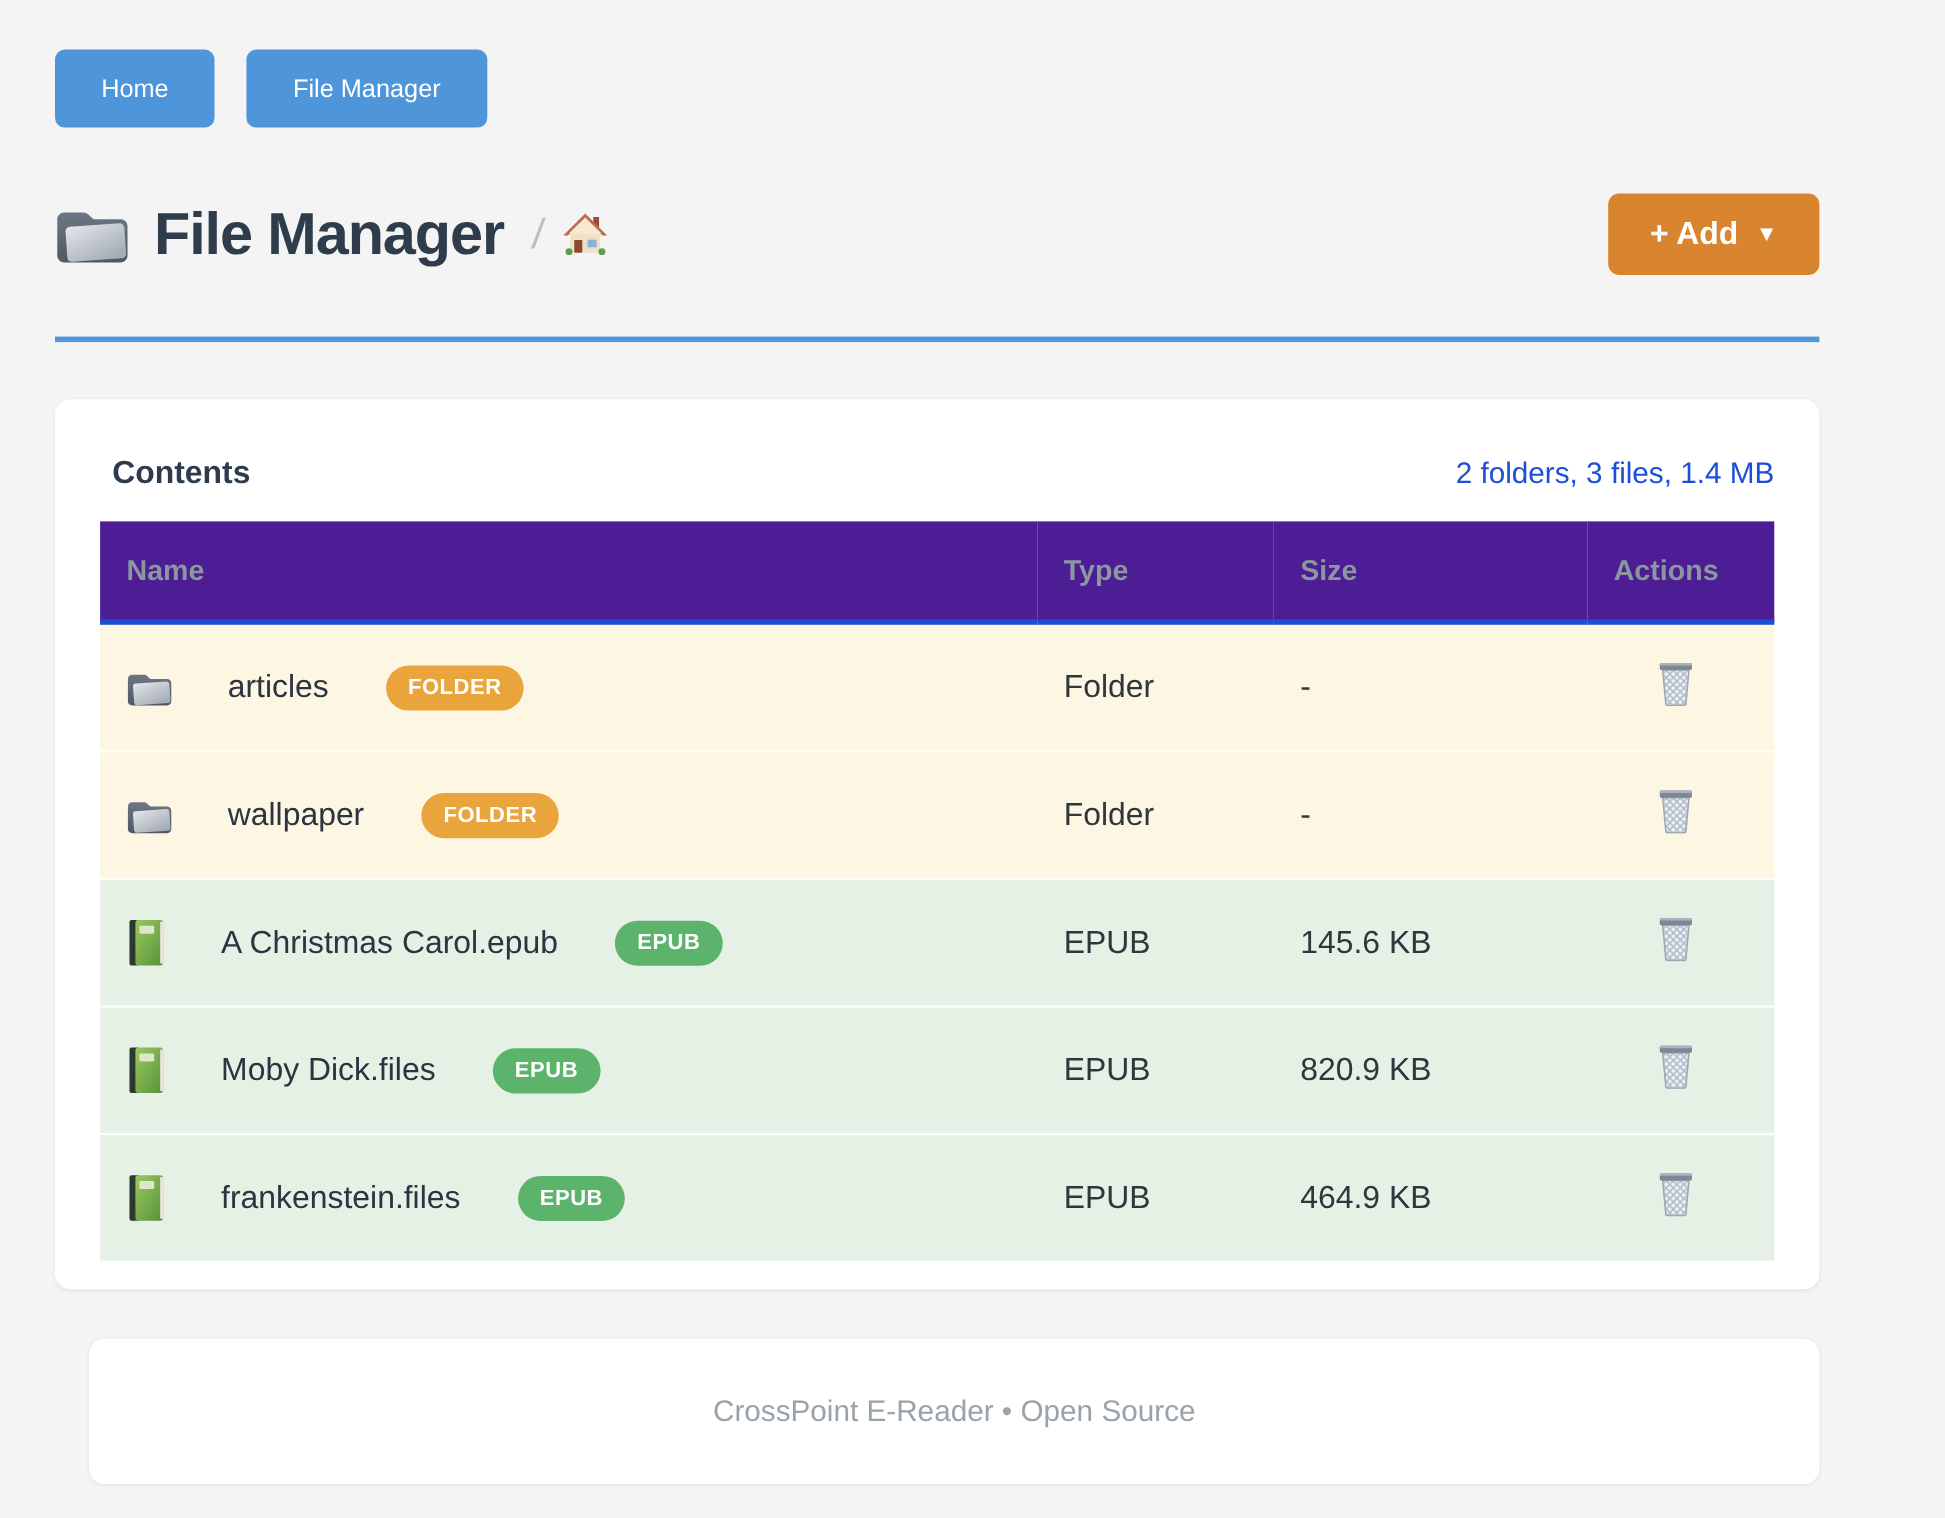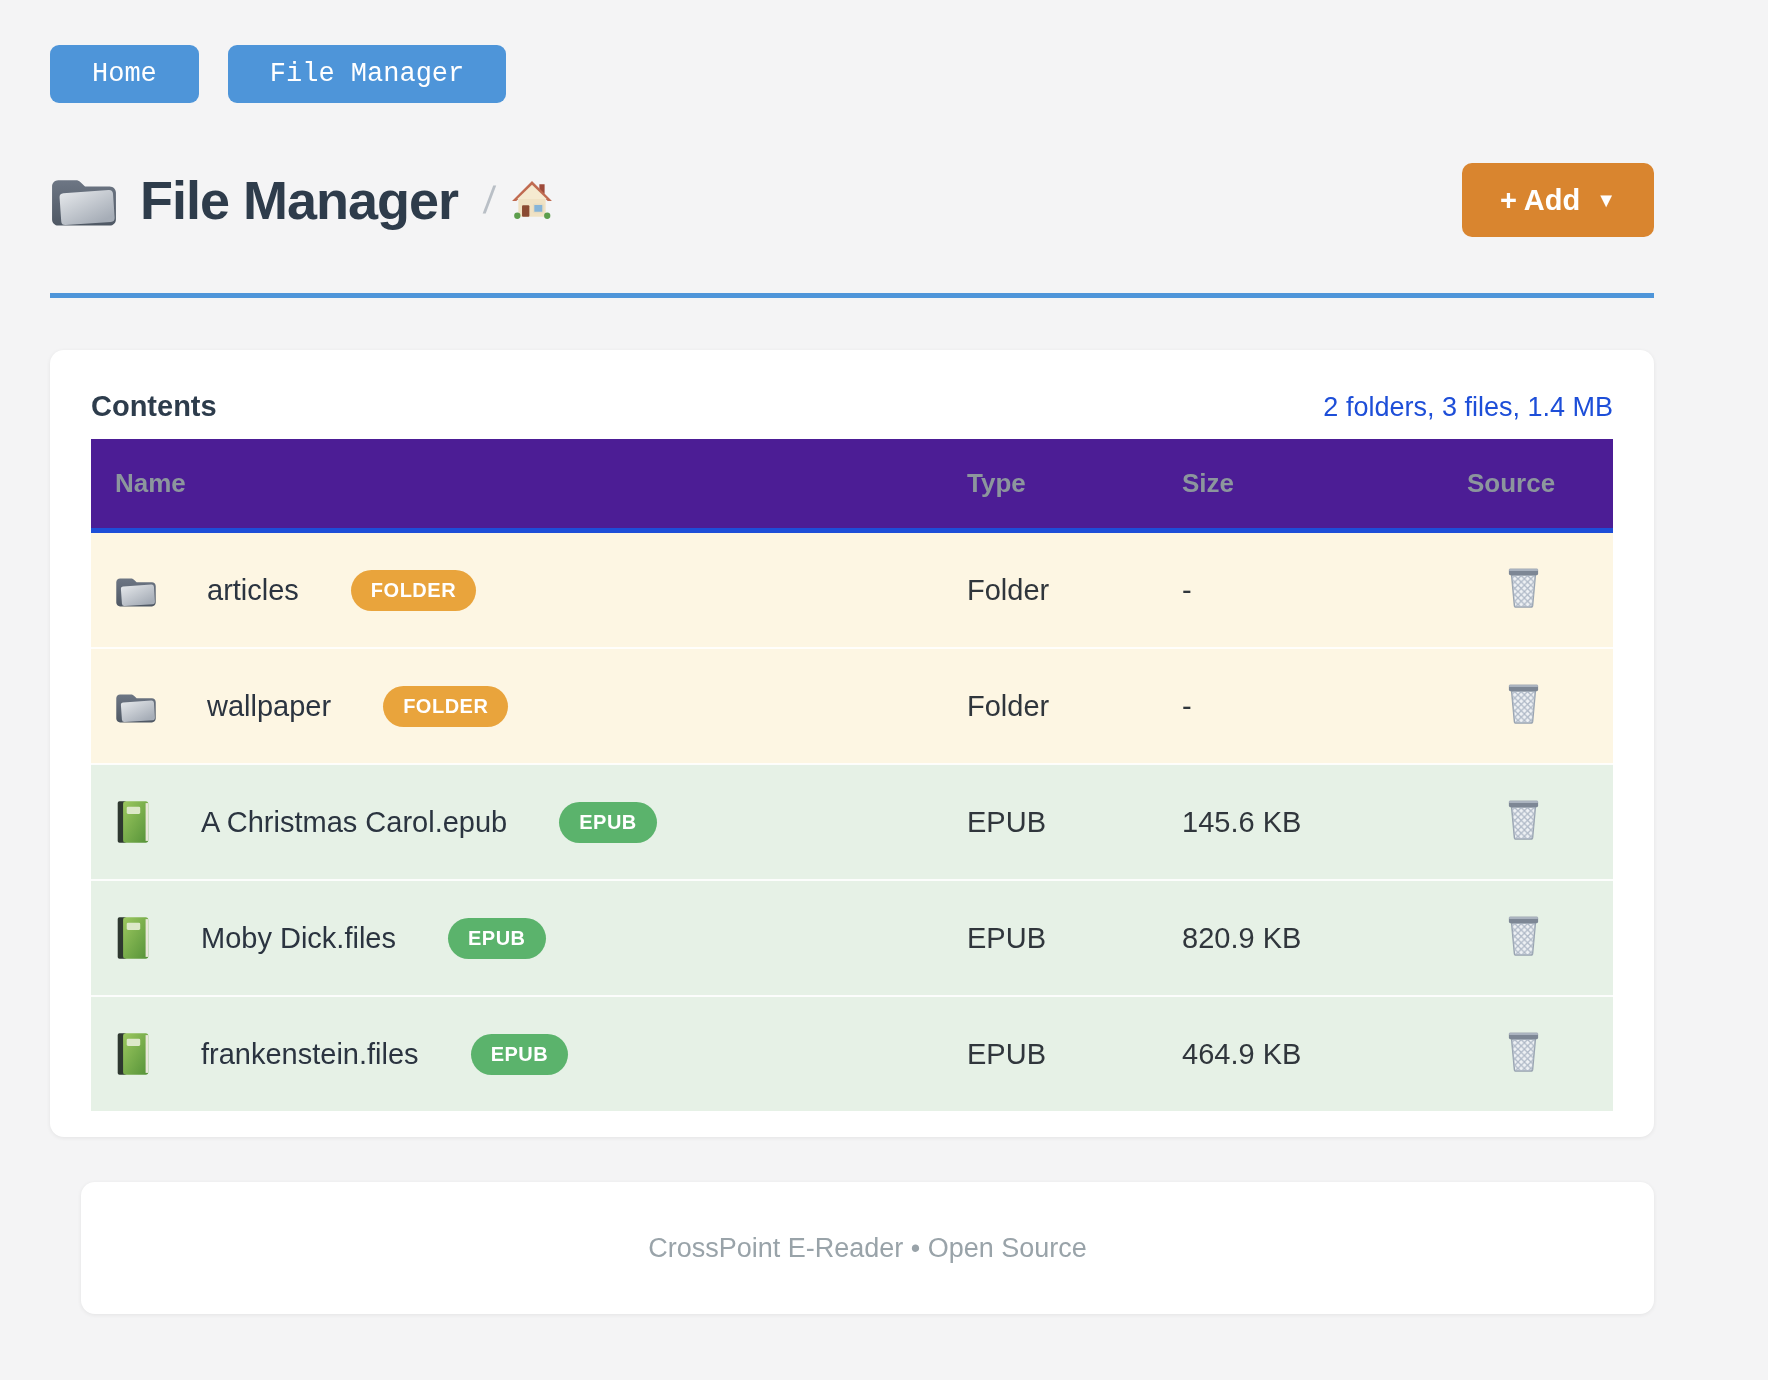--- a/index.html
+++ b/index.html
@@ -19,24 +19,24 @@
     padding-top: 45px;
   }
 
   
   .nav-row { display: flex; gap: 29px; }
   .nav-btn {
     background: #4e95d9;
     color: #ffffff;
     border: none;
     border-radius: 9px;
-    height: 58px;
+    height: 71px;
     padding: 0 42px;
-    font-size: 27px;
-    font-family: Liberation Mono, monospace;
+    font-size: 23px;
+    font-family: Liberation Sans, sans-serif;
     cursor: pointer;
   }
 
   
   .header-row {
     margin-top: 60px;
     display: flex;
     justify-content: space-between;
     align-items: center;
   }
@@ -85,21 +85,21 @@
     box-shadow: 0 1px 4px rgba(0,0,0,0.07);
     padding: 40px 41px 26px 41px;
   }
   .panel-head {
     display: flex;
     justify-content: space-between;
     align-items: baseline;
     margin-bottom: 16px;
   }
   .panel-title {
-    margin: 0;
+    margin: 11px;
     font-size: 29px;
     font-weight: 700;
     color: #2d3c4c;
   }
   .panel-summary { font-size: 27px; color: #1d4ed8; }
 
   table.contents-table {
     width: 100%;
     border-collapse: collapse;
   }
@@ -247,21 +247,21 @@
         <col class="col-name">
           <col class="col-type">
           <col class="col-size">
           <col class="col-actions">
       </colgroup>
       <thead>
         <tr>
           <th>Name</th>
           <th>Type</th>
           <th>Size</th>
-          <th>Source</th>
+          <th>Actions</th>
         </tr>
       </thead>
       <tbody id="table-body">
   <tr class="row-folder">
     <td class="cell-name">
       <div class="name-wrap">
         <span class="file-icon">
   <svg viewBox="0 0 66 54">
     <path d="M8 8 h17 c2 0 3.2 .6 4.4 1.8 L34 14 h24 c3.3 0 6 2.7 6 6 v26 c0 3.3 -2.7 6 -6 6 H8 c-3.3 0 -6 -2.7 -6 -6 V14 c0 -3.3 2.7 -6 6 -6 z" fill="url(#gfb)"></path>
     <rect x="10" y="19" width="52" height="31" rx="4" fill="url(#gff)" transform="rotate(-4 36 34)"></rect>

